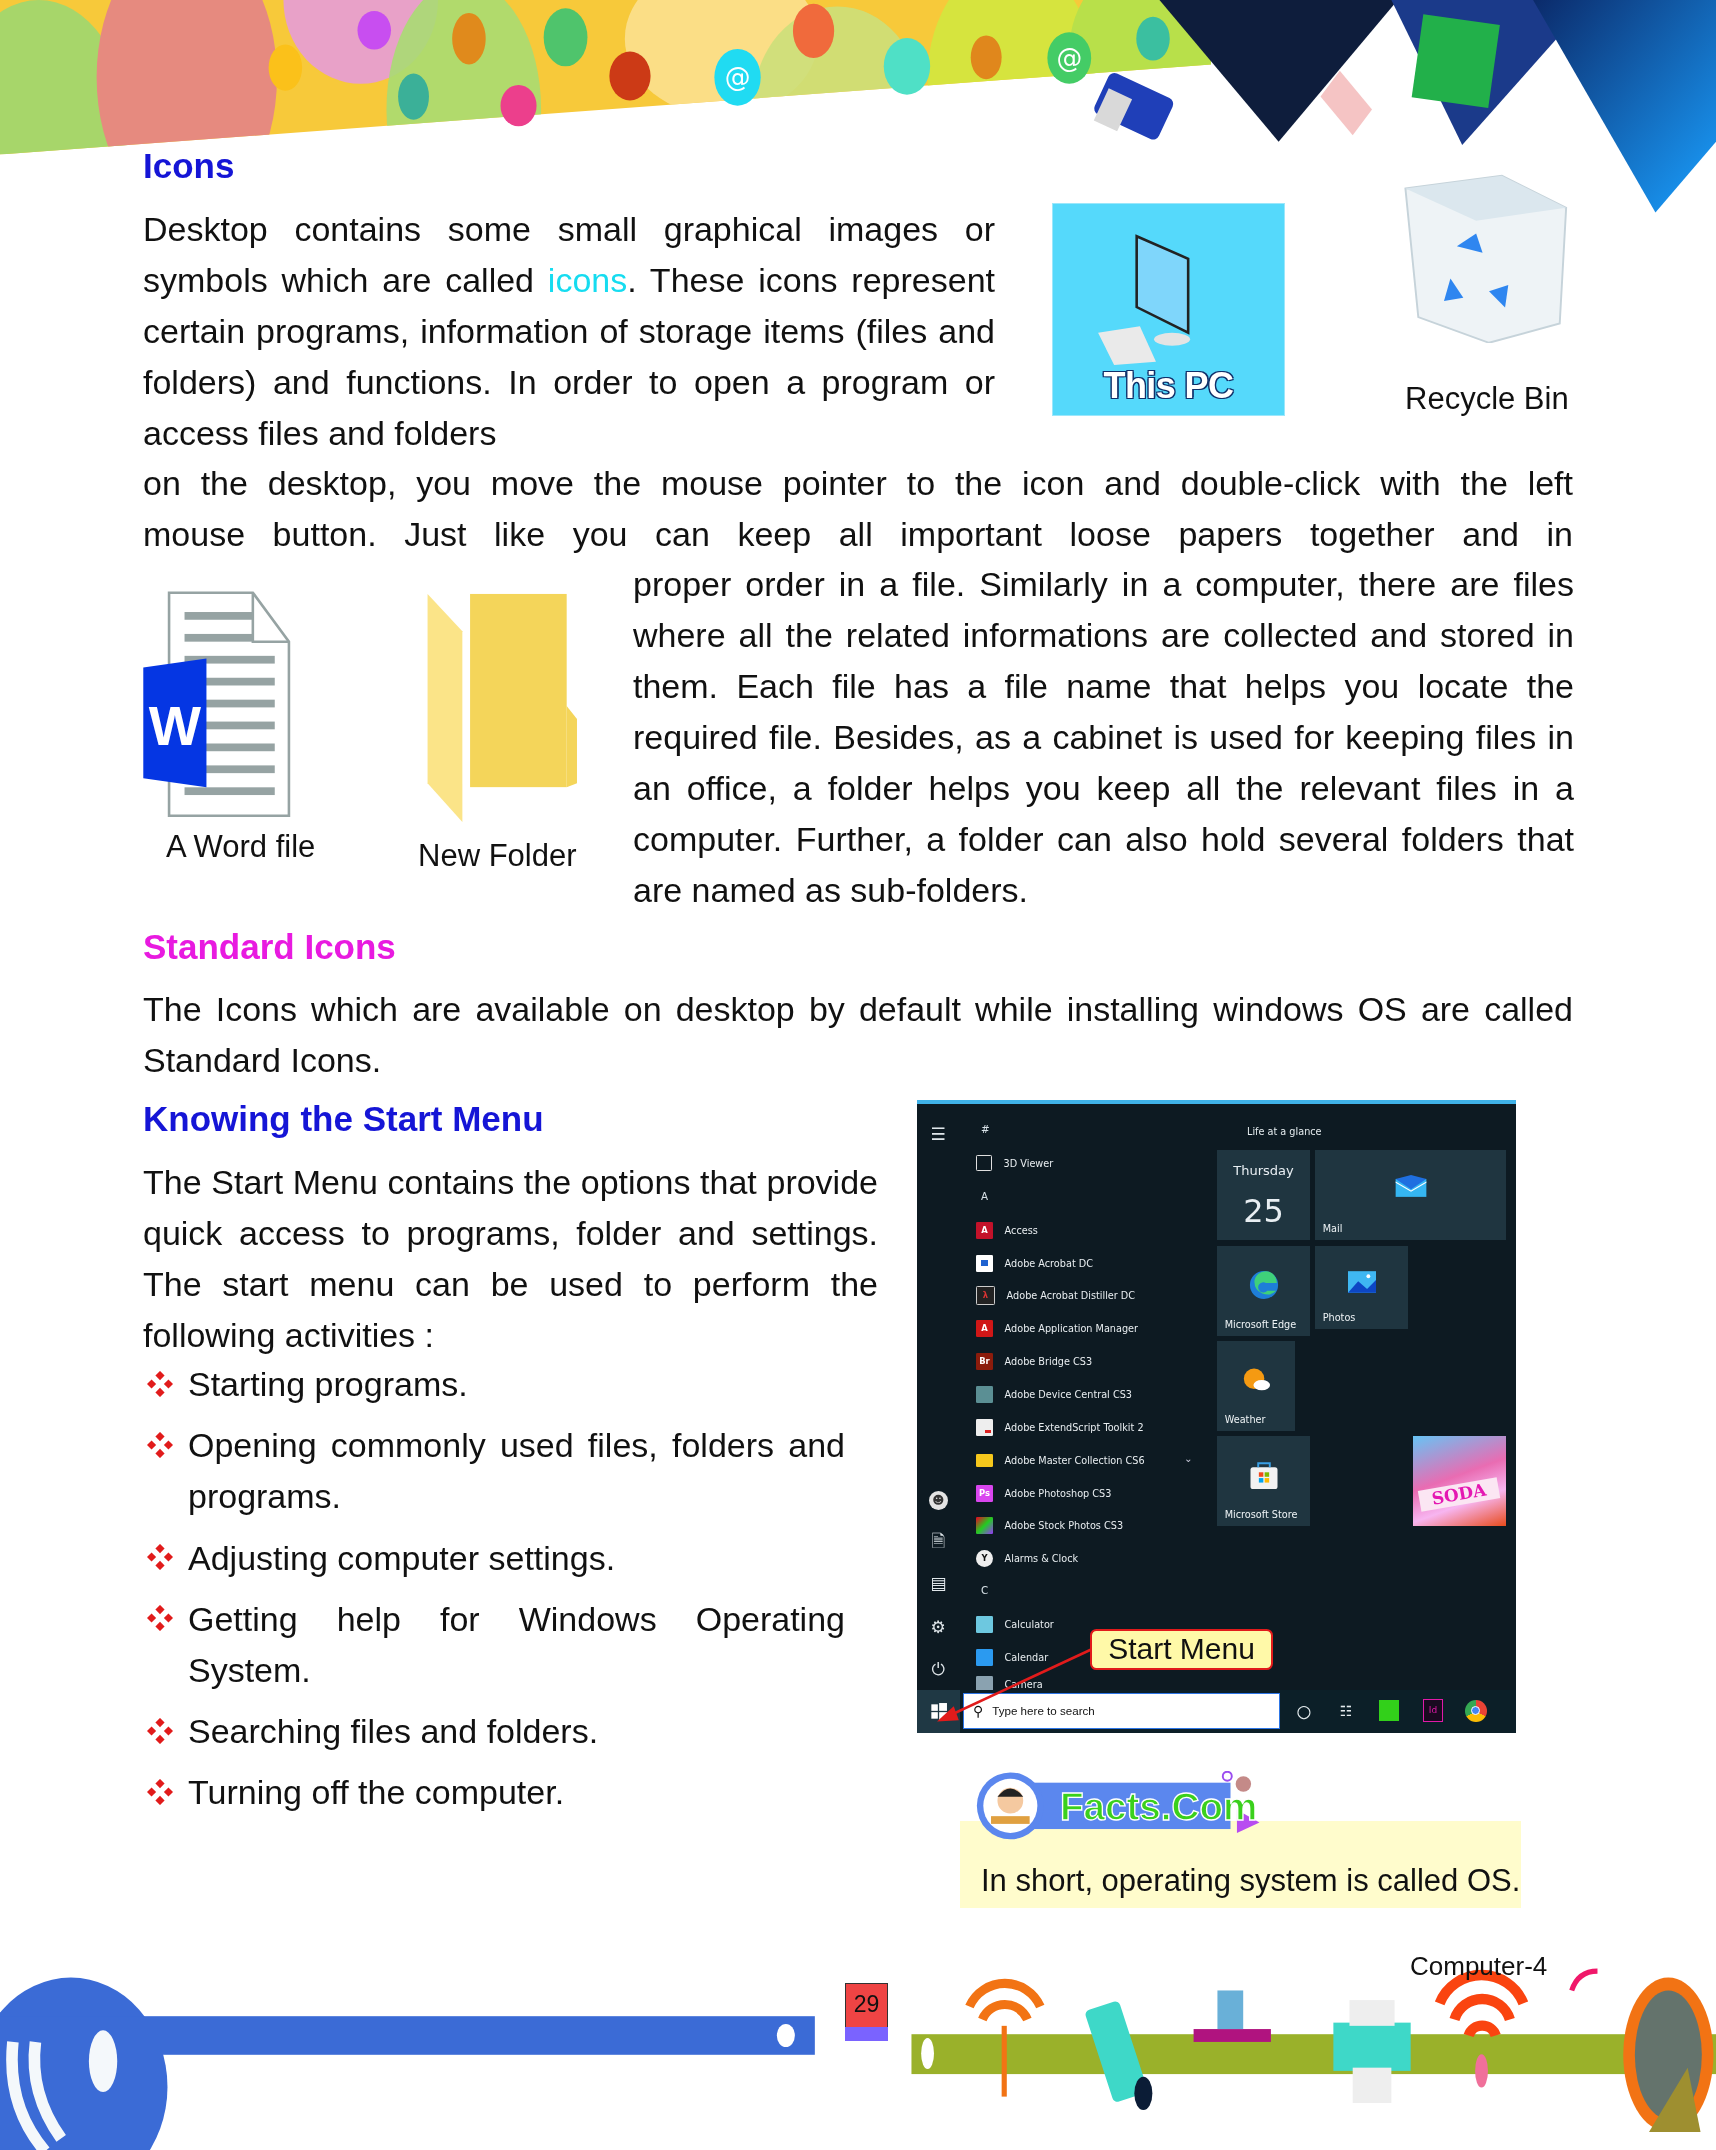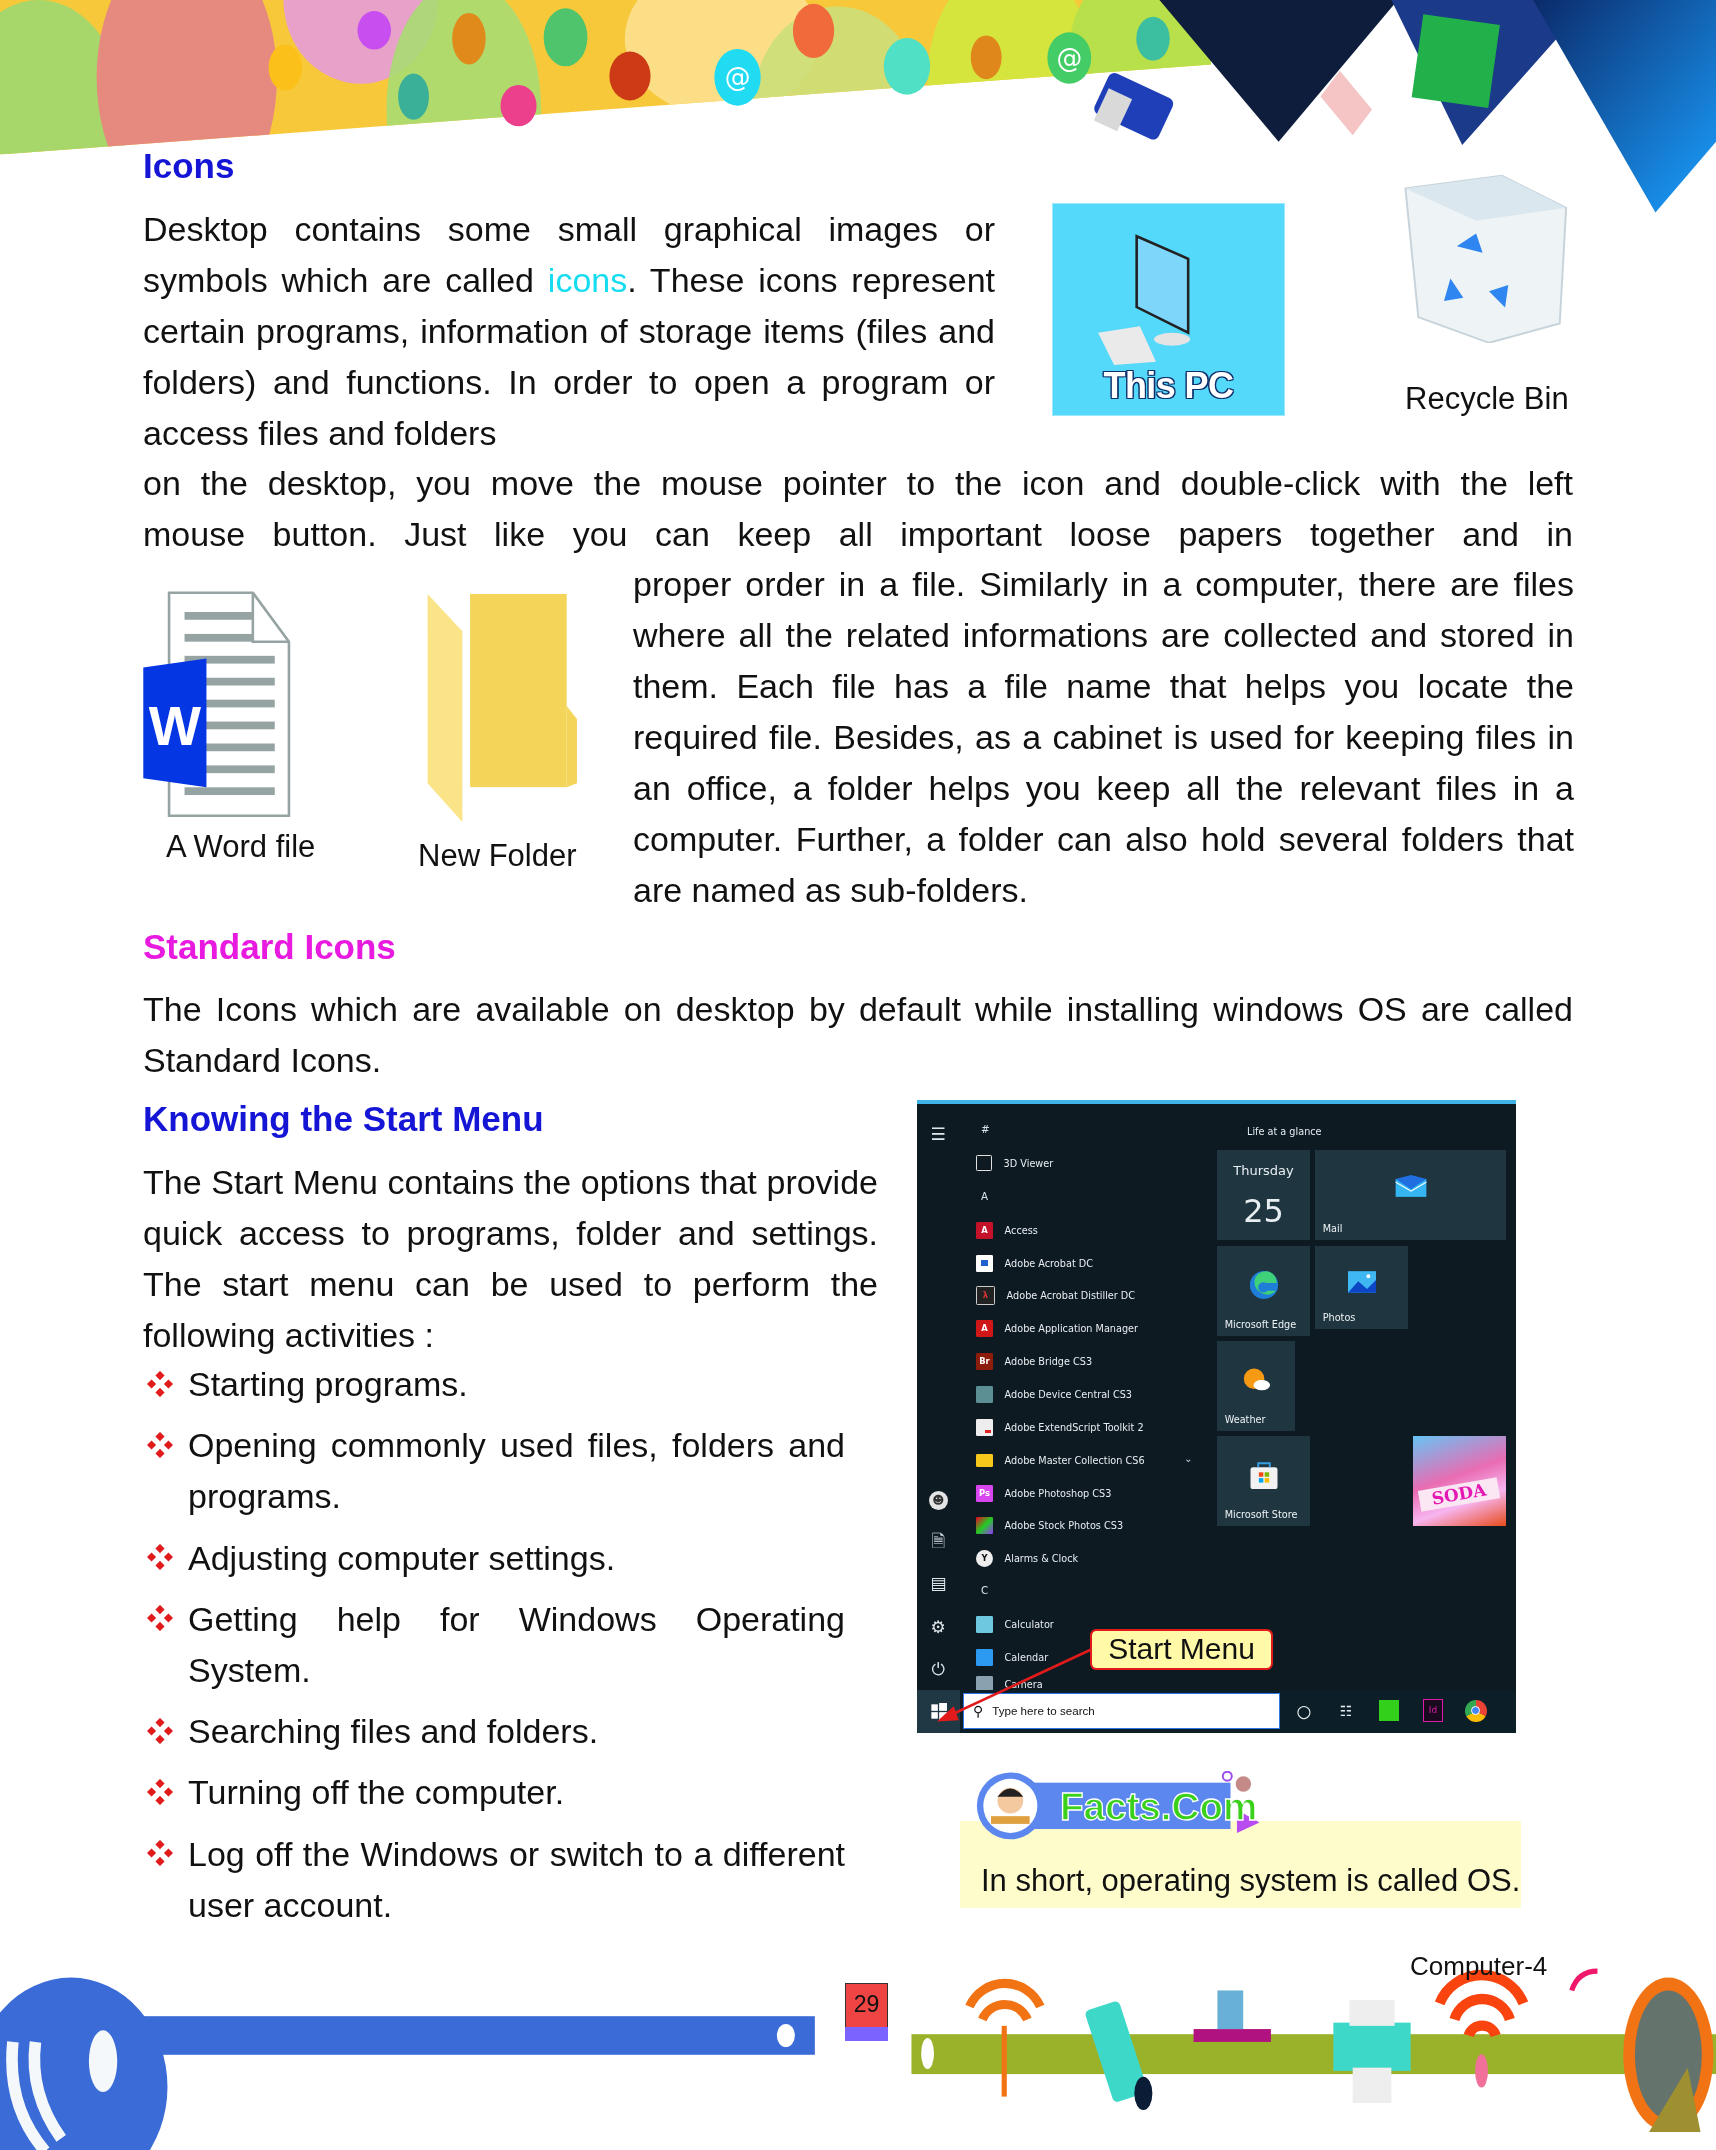--- a/index.html
+++ b/index.html
@@ -226,28 +226,20 @@
         </g>
       </svg><span>Searching files and folders.</span></li>
   <li><svg class="bullet-icon" viewBox="0 0 40 40">
         <g fill="#e11b1b">
           <rect x="15" y="2" width="10" height="10" transform="rotate(45 20 7)"></rect>
           <rect x="15" y="28" width="10" height="10" transform="rotate(45 20 33)"></rect>
           <rect x="2" y="15" width="10" height="10" transform="rotate(45 7 20)"></rect>
           <rect x="28" y="15" width="10" height="10" transform="rotate(45 33 20)"></rect>
         </g>
       </svg><span>Turning off the computer.</span></li>
-  <li><svg class="bullet-icon" viewBox="0 0 40 40">
-        <g fill="#e11b1b">
-          <rect x="15" y="2" width="10" height="10" transform="rotate(45 20 7)"></rect>
-          <rect x="15" y="28" width="10" height="10" transform="rotate(45 20 33)"></rect>
-          <rect x="2" y="15" width="10" height="10" transform="rotate(45 7 20)"></rect>
-          <rect x="28" y="15" width="10" height="10" transform="rotate(45 33 20)"></rect>
-        </g>
-      </svg><span>Log off the Windows or switch to a different user account.</span></li>
 </ul>
 
 <div class="abs startmenu">
 
   <div class="sm-rail">
     <div class="ri" style="top:20.6px;">☰</div>
     <div class="ri" style="top:387px; background:#e4e4e4; color:#333; border-radius:50%; font-size:11.6px;">☻</div>
     <div class="ri" style="top:428px;">🗎</div>
     <div class="ri" style="top:470px;">▤</div>
     <div class="ri" style="top:514px;">⚙</div>

